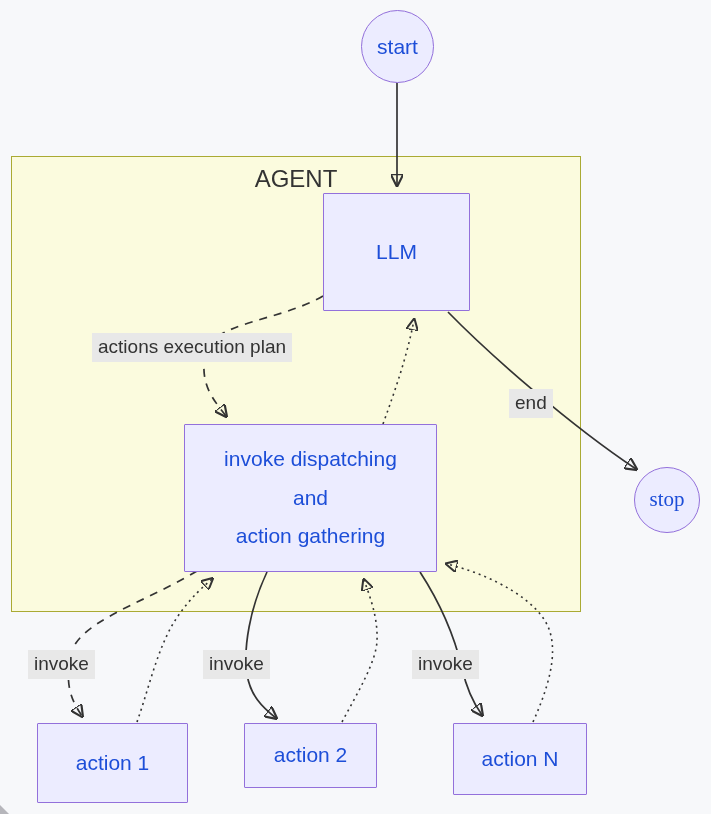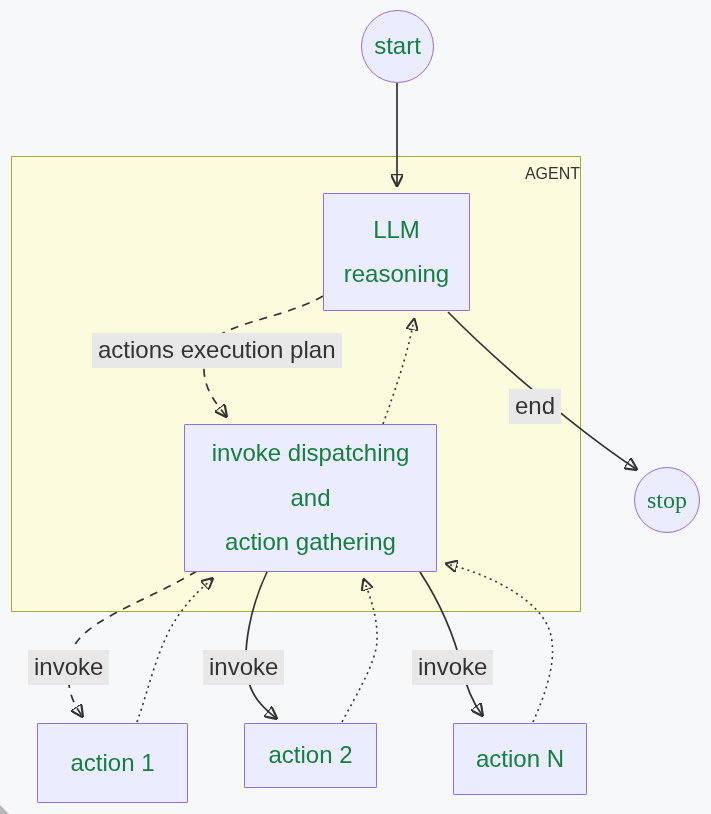--- a/index.html
+++ b/index.html
@@ -15,55 +15,55 @@
   .subgraph{
     position:absolute;
     left:11px;top:156px;width:568px;height:454px;
     background:#fbfbde;
     border:1px solid #aaaa33;
     z-index:1;
   }
   .subgraph-title{
     position:absolute;
     top:8px;left:0;width:100%;
-    text-align:right;
-    font-size:16px;
+    text-align:center;
+    font-size:24px;
     color:#333;
   }
   
   #edges{
     position:absolute;left:0;top:0;width:711px;height:814px;
     z-index:2;
   }
   #edges path{fill:none;stroke:#333333;stroke-width:1.7px;}
   #edges path.dashed{stroke-dasharray:8 7;}
   #edges path.dotted{stroke-dasharray:2 4;stroke-width:1.6px;}
   
   .edge-label{
     position:absolute;
     background:#e8e8e8;
     color:#333;
-    font-size:24px;
+    font-size:19px;
     line-height:1.2;
     padding:3px 6px;
     white-space:nowrap;
     z-index:3;
   }
   
   .node{
     position:absolute;
     background:#ececff;
     border:1.5px solid #9370db;
-    color:#15803d;
+    color:#1d4ed8;
     display:flex;
     flex-direction:column;
     align-items:center;
     justify-content:center;
     text-align:center;
-    font-size:24px;
+    font-size:21px;
     line-height:1.85;
     z-index:4;
     box-sizing:border-box;
   }
   .node.rect{border-radius:1px;}
   .node.circle{border-radius:50%;line-height:1.2;}
   #node-start{left:361px;top:10px;width:73px;height:73px;}
   #node-llm{left:323px;top:193px;width:147px;height:118px;}
   #node-dispatcher{left:184px;top:424px;width:253px;height:148px;}
   #node-stop{left:634px;top:467px;width:66px;height:66px;font-family:Liberation Serif, serif;}
@@ -118,21 +118,20 @@
   <div class="edge-label" id="label-invoke-1">invoke</div>
   <div class="edge-label" id="label-invoke-2">invoke</div>
   <div class="edge-label" id="label-invoke-3">invoke</div>
 
   <div class="node circle" id="node-start">
     <span>start</span>
   </div>
 
   <div class="node rect" id="node-llm">
     <span>LLM</span>
-    <span>reasoning</span>
   </div>
 
   <div class="node rect" id="node-dispatcher">
     <span>invoke dispatching</span>
     <span>and</span>
     <span>action gathering</span>
   </div>
 
   <div class="node circle" id="node-stop">
     <span>stop</span>

